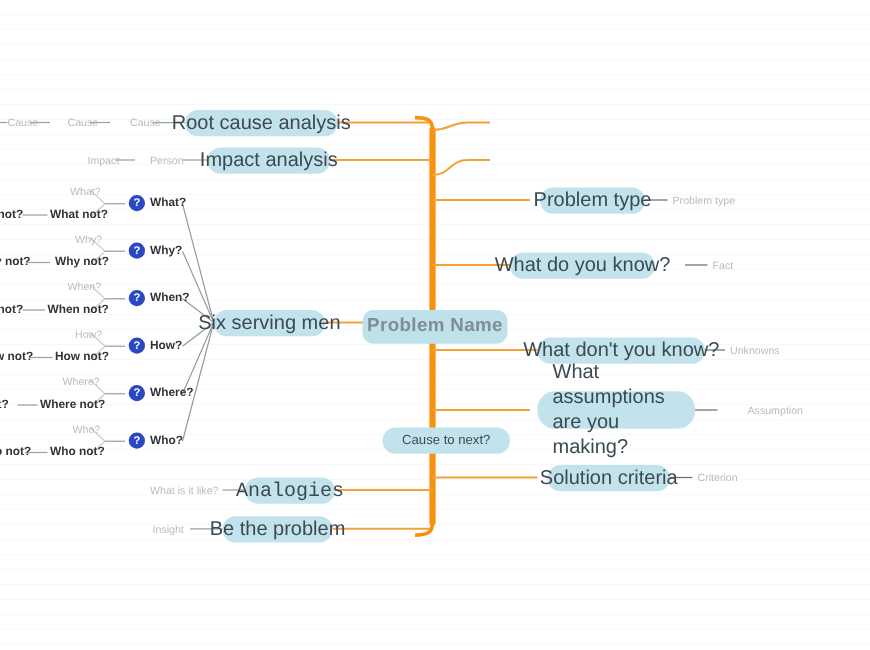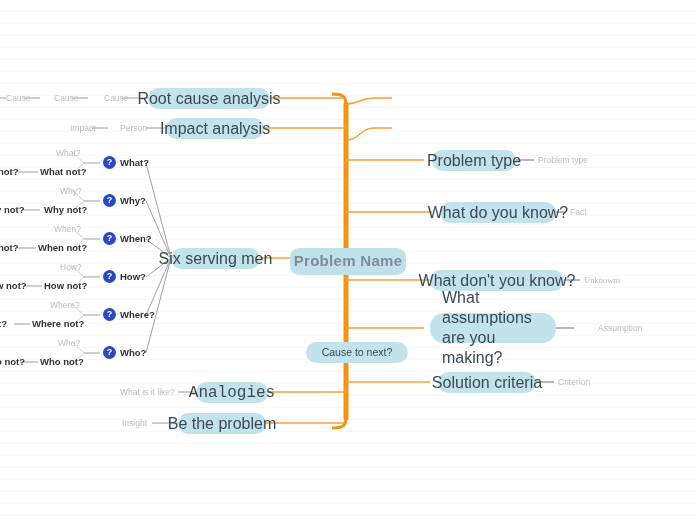--- a/index.html
+++ b/index.html
@@ -241,29 +241,29 @@
   </div>
   <div class="leaf" style="left:58px; top:339px;">Who?</div>
   <div class="leaf dark" style="left:40px; top:357px;">Who not?</div>
   <div class="leaf dark" style="left:-4px; top:357px;">o not?</div>
 
   <div class="node" style="left:432px; top:150px; width:84px; height:21px;">
     <span>Problem type</span>
   </div>
   <div class="leaf" style="left:538px; top:156px;">Problem type</div>
 
-  <div class="node" style="left:440px; top:202px; width:116px; height:21px;">
+  <div class="node" style="left:408px; top:202px; width:116px; height:21px;">
     <span>What do you know?</span>
   </div>
   <div class="leaf" style="left:570px; top:208px;">Fact</div>
 
   <div class="node" style="left:430px; top:270px; width:134px; height:21px;">
     <span>What don't you know?</span>
   </div>
-  <div class="leaf" style="left:584px; top:276px;font-family:Liberation Serif, serif;">Unknowns</div>
+  <div class="leaf" style="left:584px; top:276px;">Unknowns</div>
 
   <div class="node multiline" style="left:430px; top:313px; width:126px; height:30px; padding:0 12px;">
     <span>What assumptions are you making?</span>
   </div>
   <div class="leaf" style="left:598px; top:324px;">Assumption</div>
 
   <div class="node" style="left:438px; top:372px; width:98px; height:21px;align-items:center;">
     <span>Solution criteria</span>
   </div>
   <div class="leaf" style="left:558px; top:378px;">Criterion</div>

